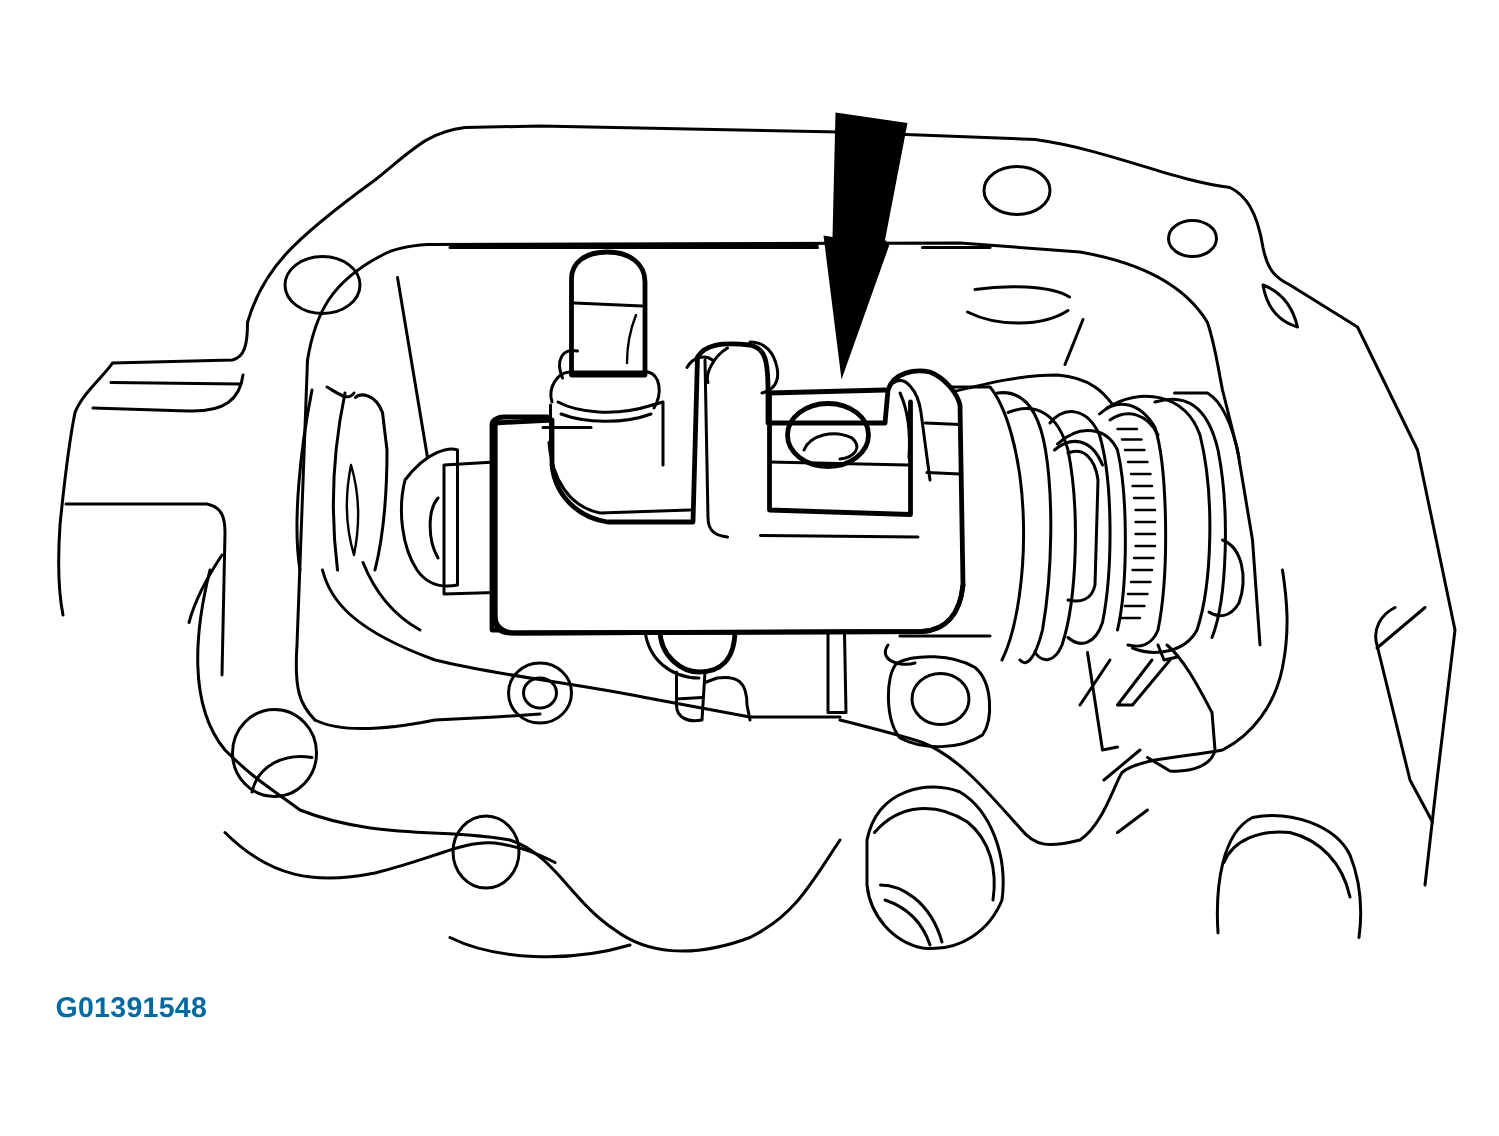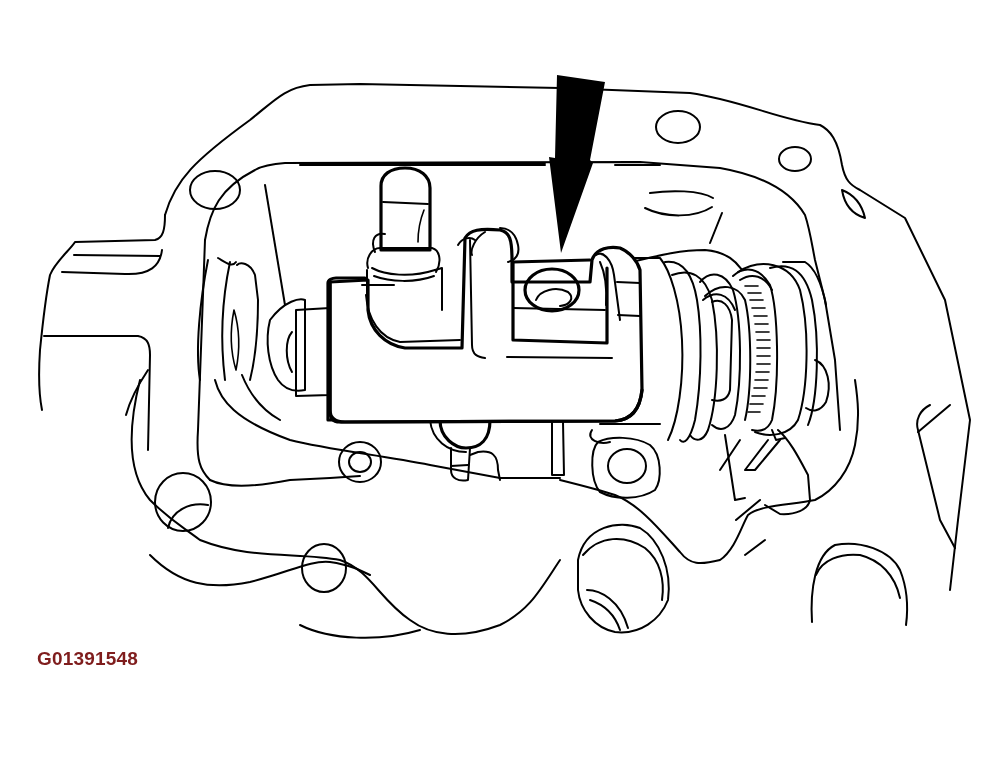--- a/index.html
+++ b/index.html
@@ -7,23 +7,23 @@
     #figure {
       position: absolute; left: 0; top: 0; width: 999px; height: 757px;
     }
     #figure svg { width: 999px; height: 757px; display: block; }
     .ln { fill: none; stroke: #000; stroke-width: 2; stroke-linecap: round; stroke-linejoin: round; }
     .thk { fill: none; stroke: #000; stroke-width: 3.2; stroke-linecap: round; stroke-linejoin: round; }
     .thn { fill: none; stroke: #000; stroke-width: 1.6; stroke-linecap: round; stroke-linejoin: round; }
     .wft { fill: #fff; stroke: #000; stroke-width: 3.2; stroke-linejoin: round; }
     .blk { fill: #000; stroke: none; }
     #figure-id {
-      position: absolute; left: 37px; top: 648px;
+      position: absolute; left: 37px; top: 662px;
       font-family: "Liberation Sans", sans-serif; font-weight: bold;
-      font-size: 19px; color: #7f1d1d; letter-spacing: 0.2px;
+      font-size: 19px; color: #0369a1; letter-spacing: 0.2px;
     }
   </style>
 </head>
 <body>
 
 <div id="figure">
   <svg viewBox="0 0 999 757" xmlns="http://www.w3.org/2000/svg">
 
     <g>
       <path class="ln" d="M165,215 C175,180 195,160 250,120 C275,100 285,88 310,85 L360,84 L560,88 L690,93

